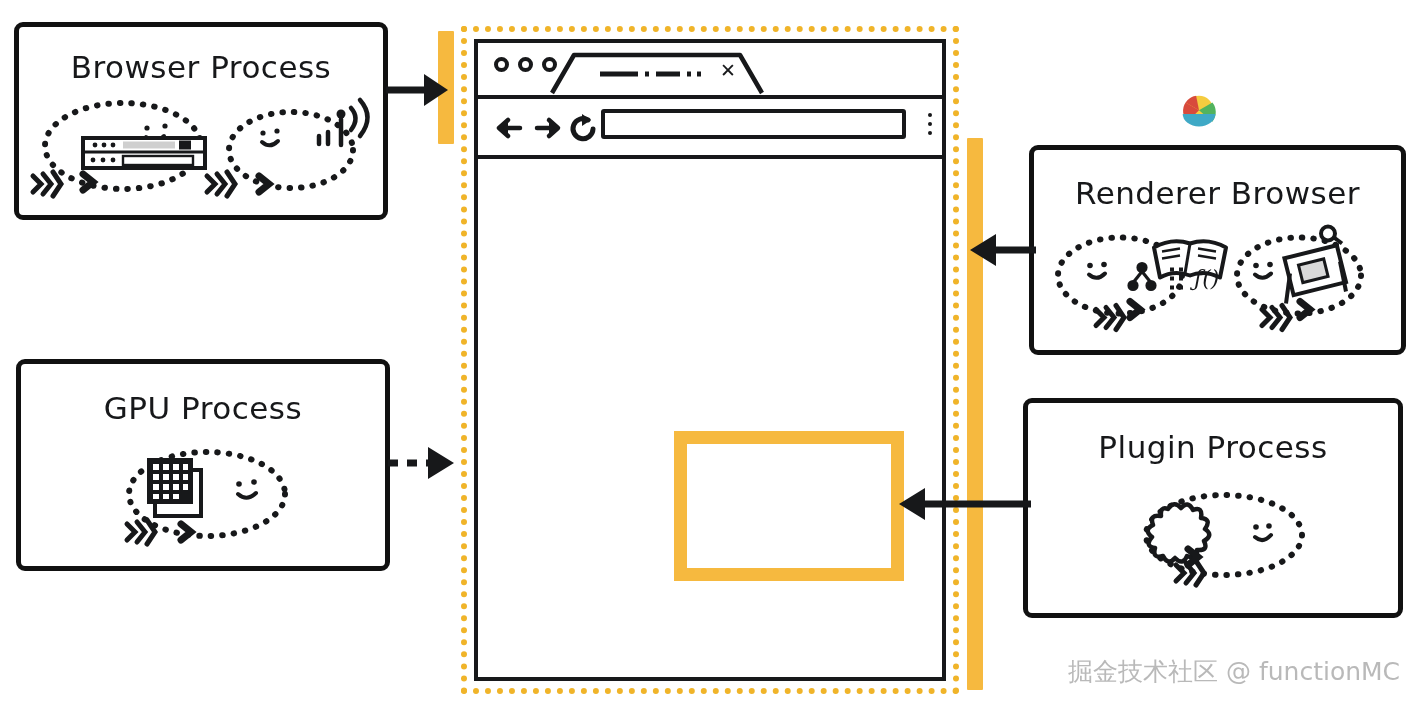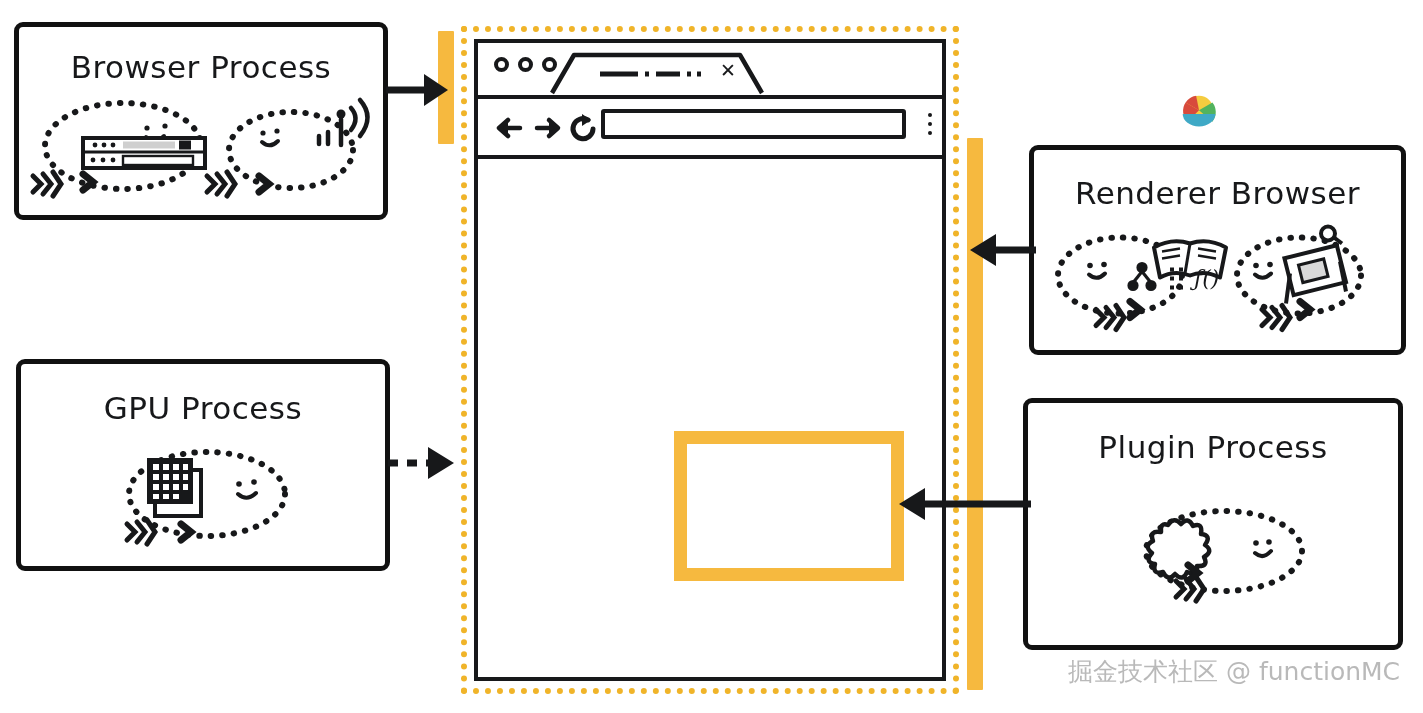--- a/index.html
+++ b/index.html
@@ -256,21 +256,21 @@
         <g stroke="#17181a" stroke-width="5" fill="none" stroke-linecap="round">
           <path d="M228 92 l8 8 -8 8"></path>
           <path d="M238 90 l8 10 -8 10"></path>
           <path d="M248 88 l8 12 -8 12"></path>
         </g>
         <path d="M266 84 l10 8 -10 8" stroke="#17181a" stroke-width="7" fill="none" stroke-linecap="round"></path>
       </svg>
     </div>
   </div>
 
-  <div class="abs proc-box" id="box-plugin" style="left:1023px;top:398px;width:380px;height:252px;">
+  <div class="abs proc-box" id="box-plugin" style="left:1023px;top:398px;width:380px;height:220px;">
     <div class="proc-title" style="margin-top:26px;">Plugin Process</div>
     <div class="proc-art">
       <svg viewBox="0 0 370 124" preserveAspectRatio="xMidYMid meet">
         <ellipse cx="196" cy="58" rx="78" ry="40" fill="none" stroke="#17181a" stroke-width="6" stroke-linecap="round" stroke-dasharray="0.5 11"></ellipse>
 
         <g transform="translate(126,24)">
           <path d="M14 8 q6 -9 13 -1 q7 -8 12 2 q10 -4 8 8 q11 1 4 11 q9 6 -1 12
                    q5 10 -7 9 q1 11 -10 6 q-4 10 -12 2 q-7 8 -12 -2 q-11 3 -8 -8
                    q-11 -2 -3 -11 q-9 -7 1 -12 q-4 -11 8 -9 q-1 -10 7 -7 z" fill="#fff" stroke="#17181a" stroke-width="4.5" stroke-linejoin="round"></path>
         </g>

